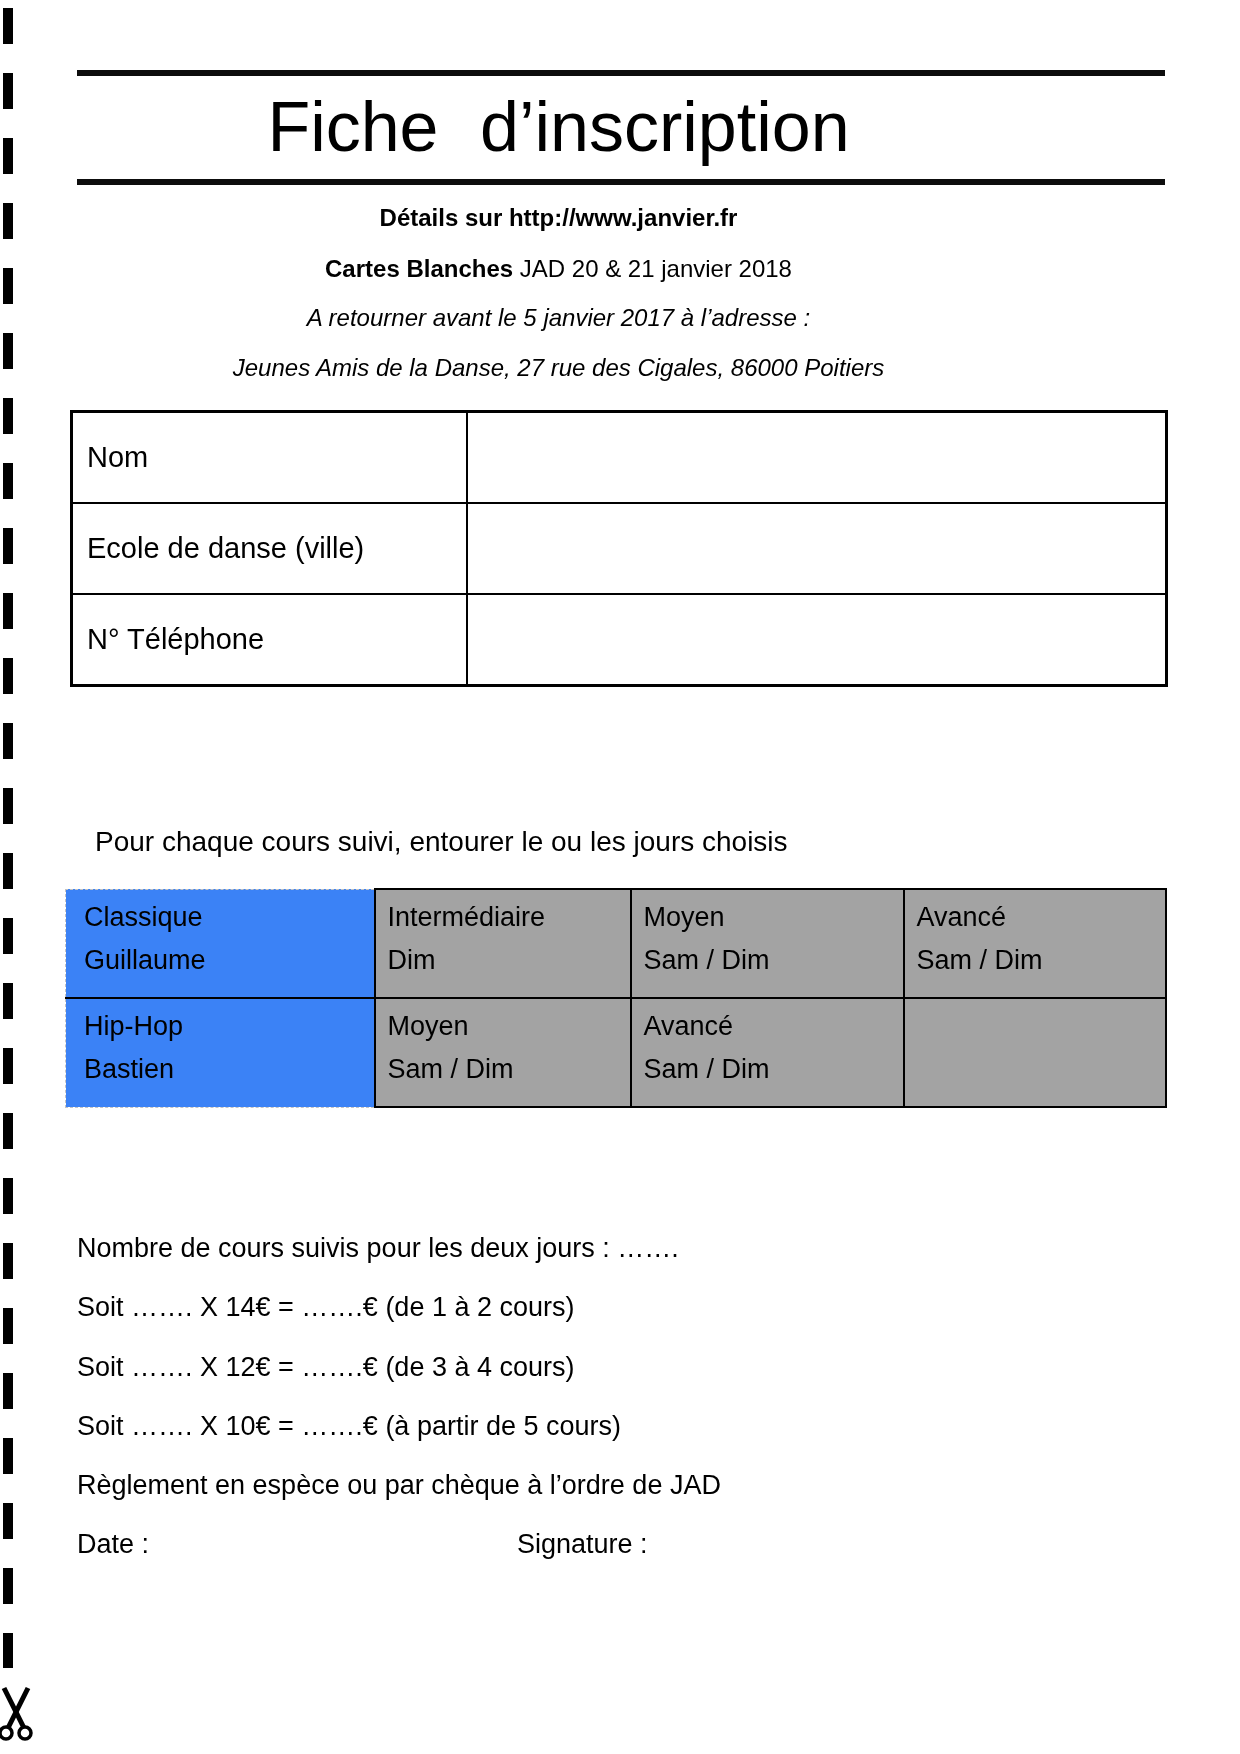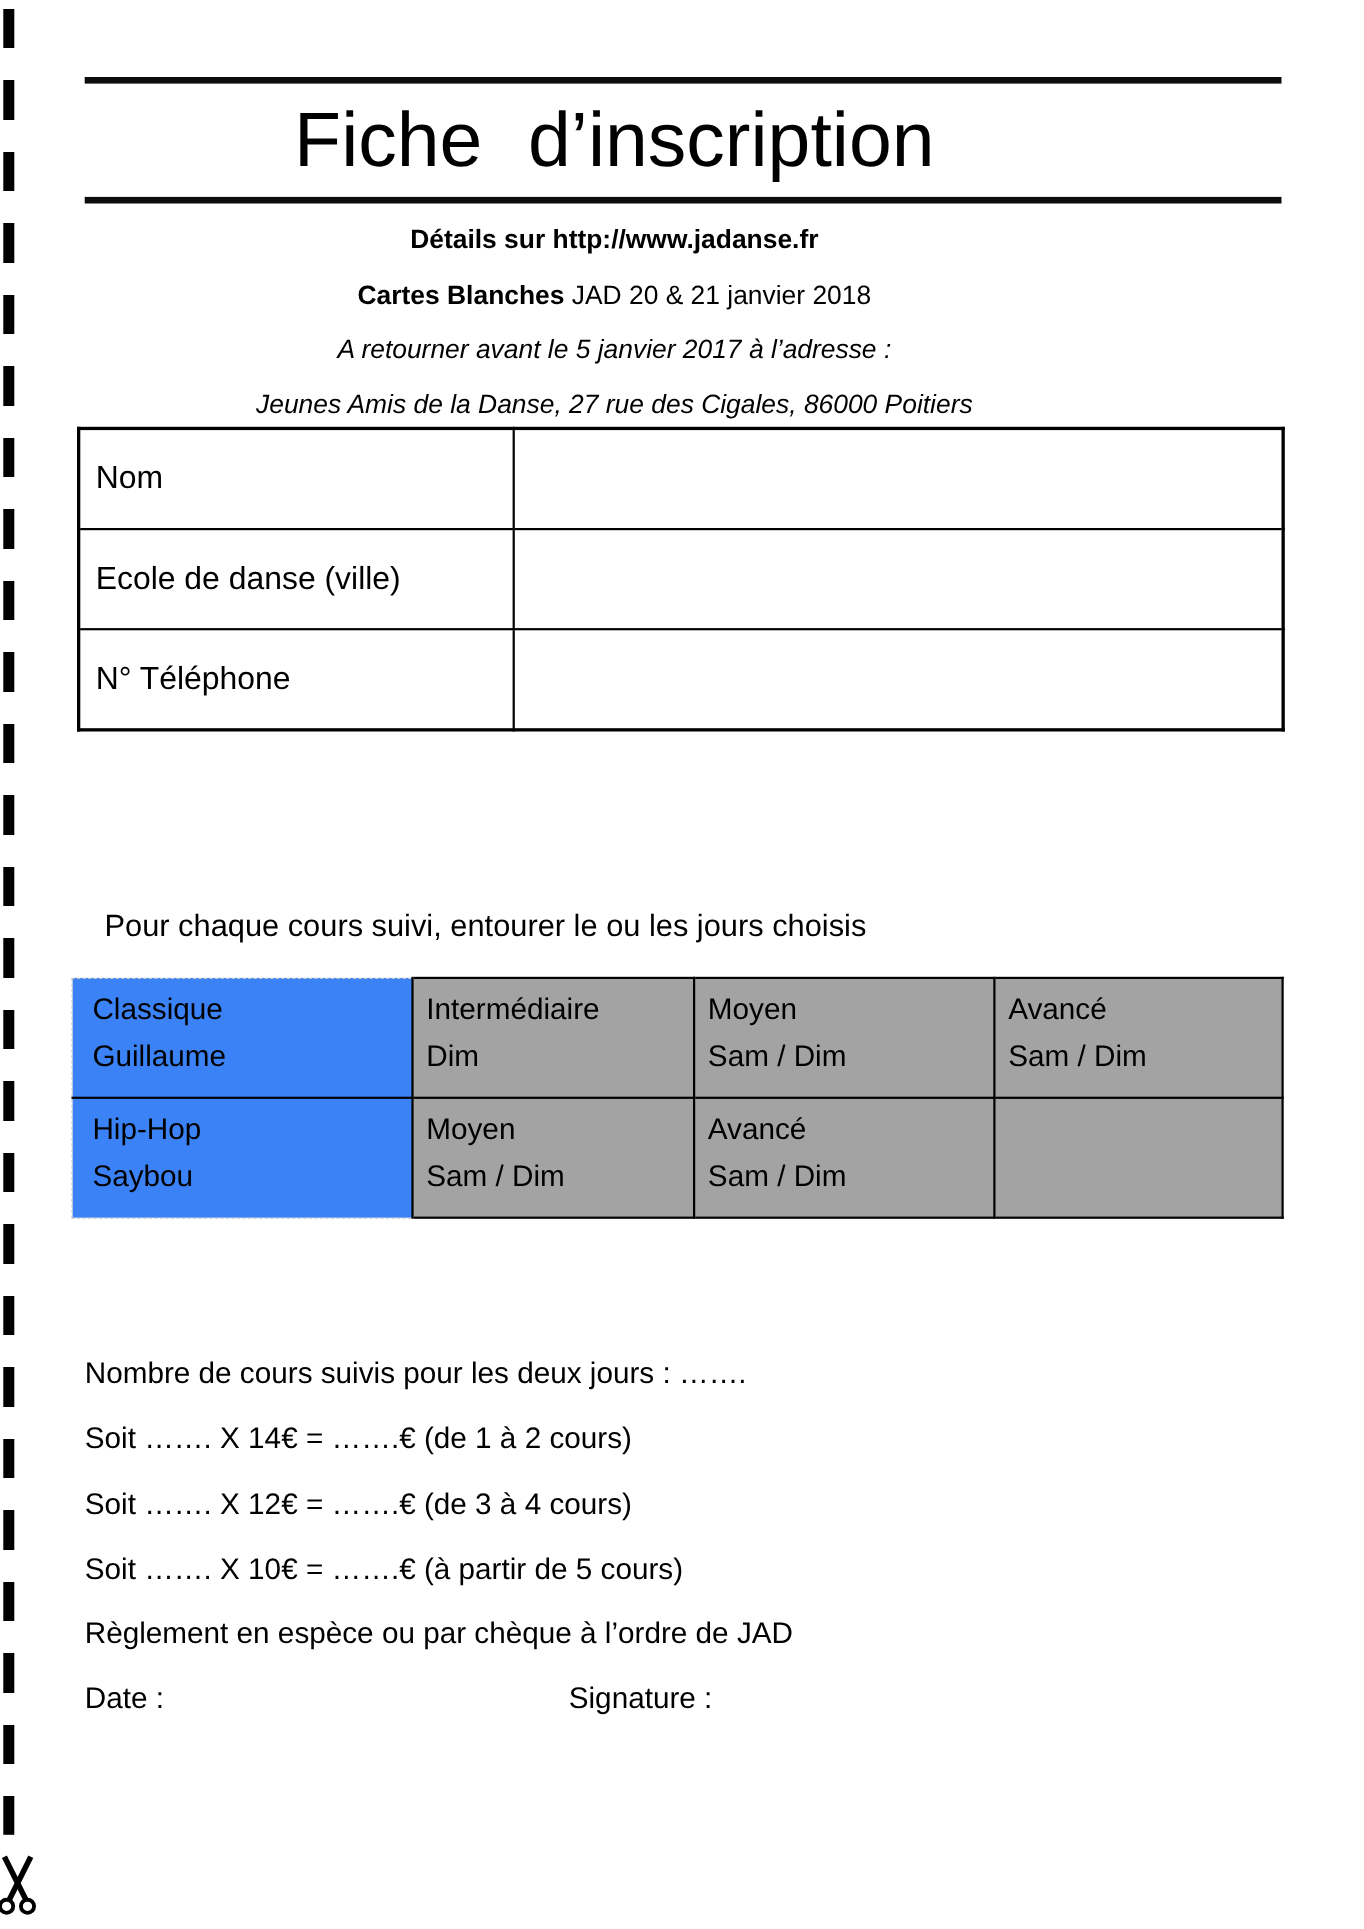--- a/index.html
+++ b/index.html
@@ -24,21 +24,21 @@
   .title-text {
     height:103px; line-height:103px; text-align:center; padding-right:125px;
     font-size:70px; font-weight:500; letter-spacing:0px; word-spacing:22px; white-space:nowrap;
   }
 
   .subline { position:absolute; left:77px; width:963px; text-align:center; font-size:24px; line-height:30px; }
   .sub-bold { font-weight:bold; }
   .sub-italic { font-style:italic; }
 
   
-  .t1-wrap { position:absolute; left:70px; top:388px; }
+  .t1-wrap { position:absolute; left:70px; top:410px; }
   table { border-collapse:collapse; table-layout:fixed; }
   .t1 { width:1095px; border:3px solid #000; }
   .t1 td { border:2px solid #000; height:87px; vertical-align:middle; }
   .t1 td.lbl { font-size:29px; padding-left:14px; }
 
   
   .instruction { position:absolute; left:95px; top:826px; font-size:28px; }
 
   
   .t2-wrap { position:absolute; left:65px; top:888px; }
@@ -69,21 +69,21 @@
     <line x1="6" y1="2" x2="26" y2="42" stroke="#000" stroke-width="5"></line>
     <line x1="30" y1="2" x2="10" y2="42" stroke="#000" stroke-width="5"></line>
     <circle cx="8" cy="47" r="6" fill="none" stroke="#000" stroke-width="3.5"></circle>
     <circle cx="27" cy="47" r="6" fill="none" stroke="#000" stroke-width="3.5"></circle>
   </svg>
 
   <div class="title-block">
     <div class="title-text">Fiche d’inscription</div>
   </div>
 
-  <div class="subline sub-bold" style="top:203px;">Détails sur http://www.jadanse.fr</div>
+  <div class="subline sub-bold" style="top:203px;">Détails sur http://www.janvier.fr</div>
   <div class="subline" style="top:254px;"><span class="sub-bold">Cartes Blanches</span><span> JAD 20 &amp; 21 janvier 2018</span></div>
   <div class="subline sub-italic" style="top:303px;">A retourner avant le 5 janvier 2017 à l’adresse :</div>
   <div class="subline sub-italic" style="top:353px;">Jeunes Amis de la Danse, 27 rue des Cigales, 86000 Poitiers</div>
 
   <div class="t1-wrap">
     <table class="t1">
       <colgroup>
           <col style="width:395px">
           <col style="width:700px">
         </colgroup>
@@ -129,21 +129,21 @@
           <div>Sam / Dim</div>
         </td>
         <td class="choice">
           <div>Avancé</div>
           <div>Sam / Dim</div>
         </td>
       </tr>
       <tr class="last">
         <td class="disc">
           <div>Hip-Hop</div>
-          <div>Saybou</div>
+          <div>Bastien</div>
         </td>
         <td class="choice">
           <div>Moyen</div>
           <div>Sam / Dim</div>
         </td>
         <td class="choice">
           <div>Avancé</div>
           <div>Sam / Dim</div>
         </td>
         <td class="choice">

